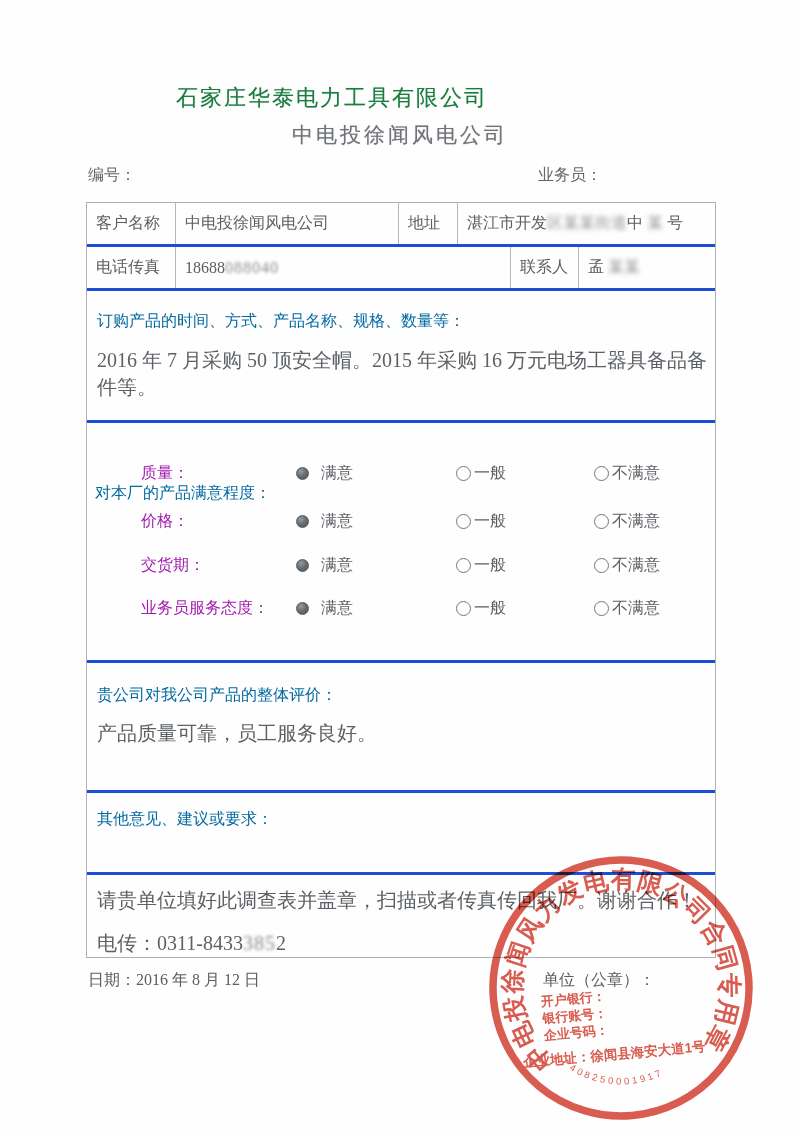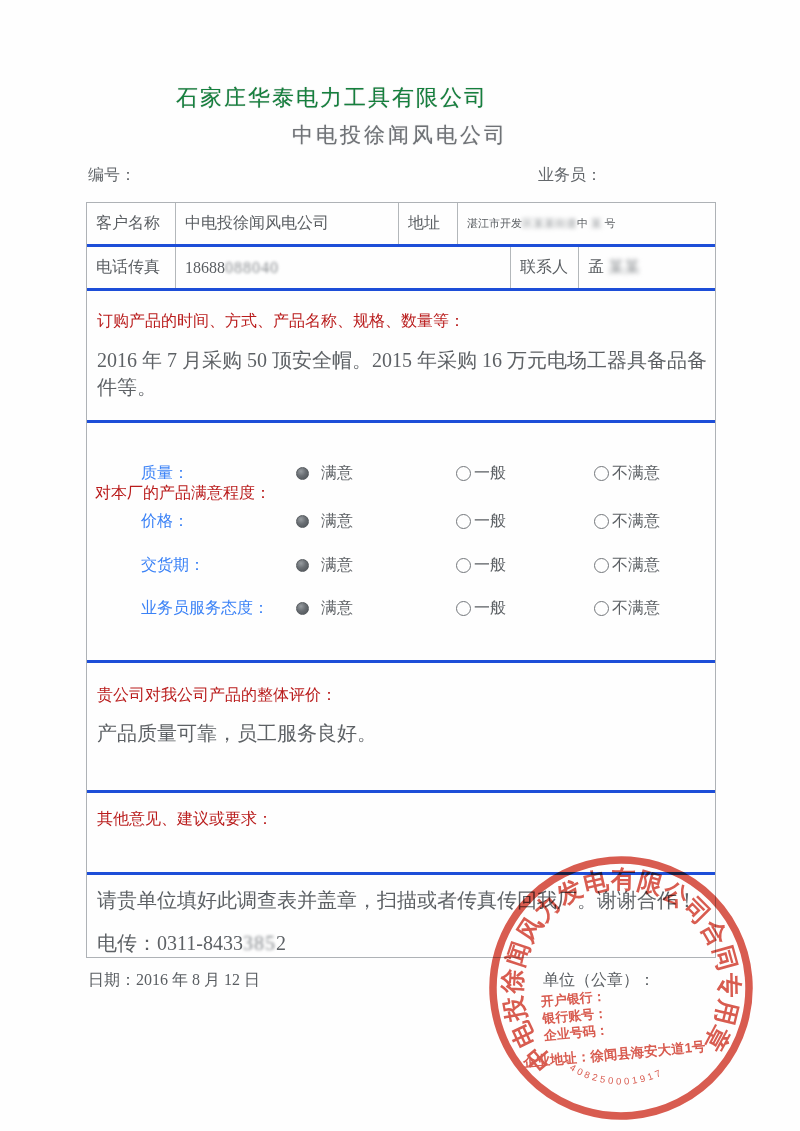--- a/index.html
+++ b/index.html
@@ -31,29 +31,29 @@
   .cells{display:flex;height:100%;}
   .cell{box-sizing:border-box;border-right:1px solid #b3b7ba;padding-left:9px;display:flex;align-items:center;color:#5a5e62;}
   .cell:last-child{border-right:none;}
   .rowA{height:44px;}
   .rowB{height:44px;}
   .rowC{height:132px;}
   .rowD{height:240px;}
   .rowE{height:130px;}
   .rowF{height:82px;}
   .rowG{height:84px;}
-  .cA1{width:89px;}  .cA2{width:223px;} .cA3{width:59px;} .cA4{flex:1;font-size:11px;}
+  .cA1{width:89px;}  .cA2{width:223px;} .cA3{width:59px;} .cA4{flex:1;font-size:16px;}
   .cB1{width:89px;}  .cB2{width:335px;} .cB3{width:68px;} .cB4{flex:1;}
 
   .free{position:absolute;left:10px;right:8px;color:#565a5e;}
-  .sect-head{font-size:16px;color:#b91c1c;}
+  .sect-head{font-size:16px;color:#0369a1;}
   .sect-body{font-size:20px;color:#5d6165;}
 
   .s-row{position:absolute;left:0;right:0;height:24px;}
-  .s-label{position:absolute;left:54px;top:0;font-size:16px;color:#3b82f6;}
+  .s-label{position:absolute;left:54px;top:0;font-size:16px;color:#a21caf;}
   .s-opt{position:absolute;top:0;display:flex;align-items:center;font-size:16px;color:#5d6165;}
   .s-opt1{left:209px;}
   .s-opt2{left:369px;}
   .s-opt3{left:507px;}
   .radio{display:inline-block;width:13px;height:13px;border-radius:50%;box-sizing:border-box;flex:0 0 auto;}
   .radio.filled{
     background:radial-gradient(circle at 36% 30%, #979ca0 0%, #6a6f74 45%, #4c5155 100%);
     border:1px solid #565b5f;margin-right:12px;
   }
   .radio.empty{border:1.6px solid #73777b;background:transparent;width:15px;height:15px;margin-right:3px;}

